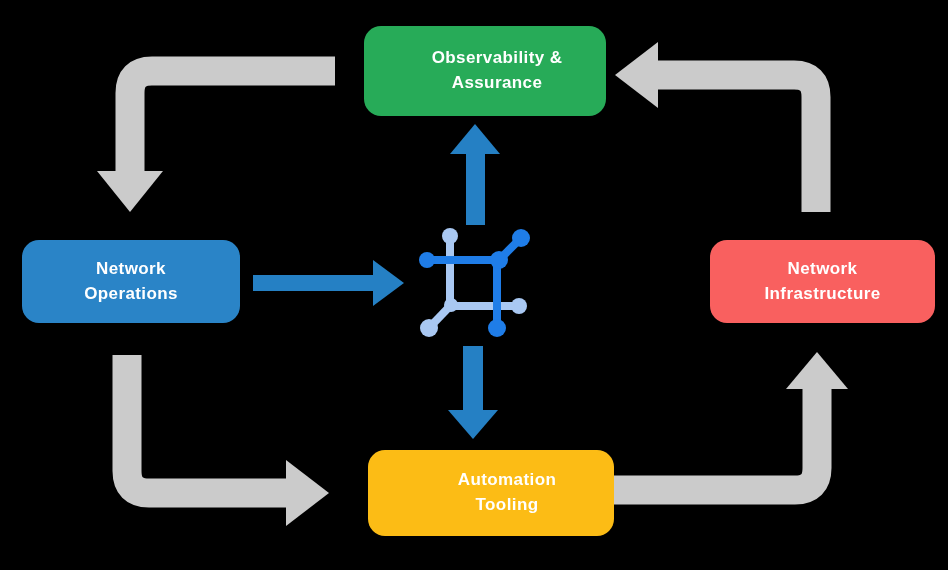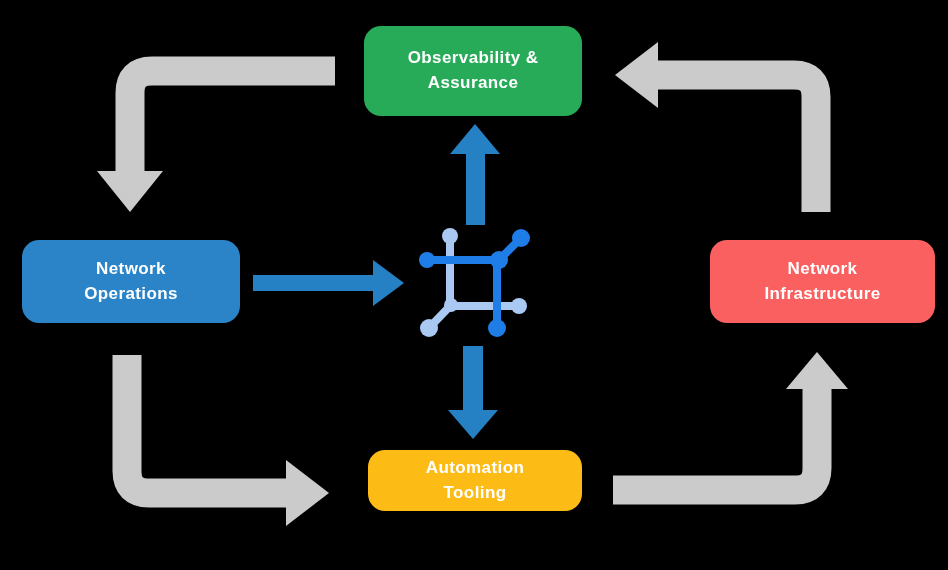--- a/index.html
+++ b/index.html
@@ -23,24 +23,24 @@
     text-align: center;
   }
   .node-label {
     color: #ffffff;
     font-size: 17px;
     font-weight: 700;
     letter-spacing: 0.4px;
     line-height: 1.45;
     white-space: pre-line;
   }
-  .node-top    { left: 364px; top: 26px;  width: 218px; height: 90px; }
+  .node-top    { left: 364px; top: 26px;  width: 218px; height: 90px; padding-left: 24px; }
   .node-left   { left: 22px;  top: 240px; width: 218px; height: 83px; }
   .node-right  { left: 710px; top: 240px; width: 225px; height: 83px; }
-  .node-bottom { left: 368px; top: 450px; width: 214px; height: 61px; }
+  .node-bottom { left: 368px; top: 450px; width: 214px; height: 86px; padding-left: 32px; }
 </style>
 </head>
 <body>
 
 <div class="stage" style="background-color: rgb(0, 0, 0);">
 
   <svg class="layer" width="948" height="570" viewBox="0 0 948 570">
 
     <g>
       <path d="M 335 71 L 152 71 Q 130 71 130 93 L 130 173" fill="none" stroke-width="29" stroke="#CBCBCB"></path>

